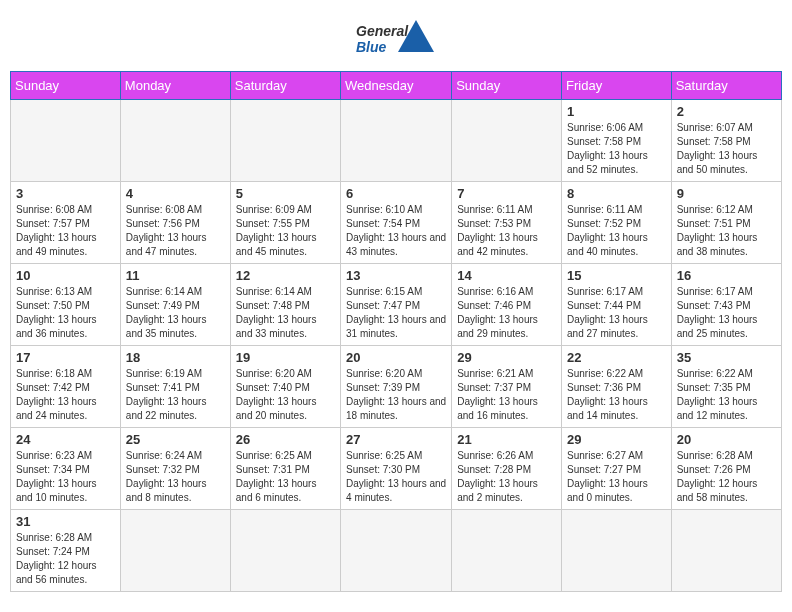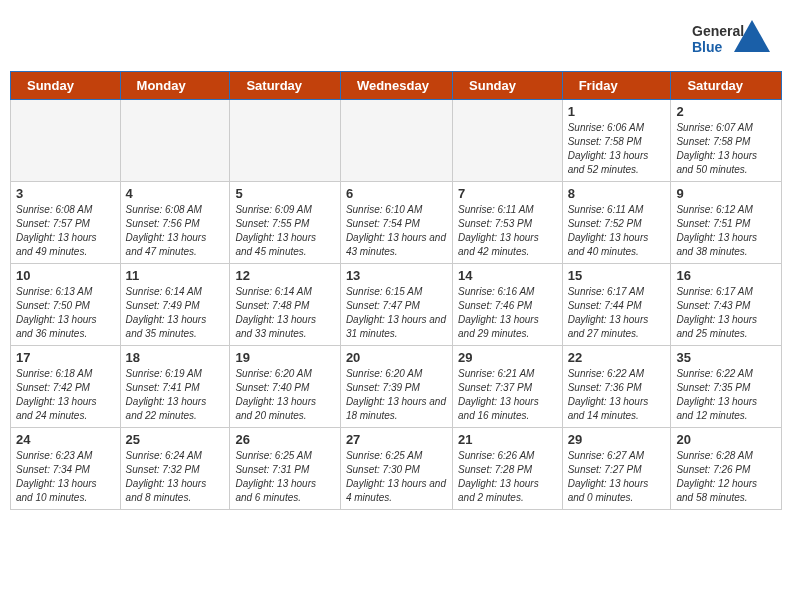--- a/index.html
+++ b/index.html
@@ -5,23 +5,24 @@
     * { box-sizing: border-box; margin: 0; padding: 0; }
     body {
       font-family: Arial, sans-serif;
       background: #fff;
       width: 792px;
       min-height: 612px;
       padding: 10px;
     }
     .header {
       display: flex;
-      justify-content: flex-end;
+      justify-content: center;
       align-items: flex-start;
       padding: 10px 10px 5px 10px;
+      font-style: italic;
     }
     .logo {
       display: flex;
       align-items: center;
       gap: 4px;
     }
     .title-block {
       text-align: right;
     }
     .month-year {
@@ -32,25 +33,25 @@
     .location {
       font-size: 14px;
       color: #555;
     }
     .calendar {
       width: 100%;
       border-collapse: collapse;
       margin-top: 6px;
     }
     .calendar th {
-      background: #c2410c;
+      background: #d946ef;
       color: #fff;
-      padding: 6px 16px;
+      padding: 6px 4px;
       font-size: 13px;
-      font-weight: bold;
+      font-weight: normal;
       text-align: left;
       border: 1px solid #2a6fbe;
     }
     .calendar td {
       border: 1px solid #ccc;
       vertical-align: top;
       padding: 4px 5px;
       font-size: 10px;
       color: #333;
       width: 113px;
@@ -63,21 +64,20 @@
     .day-number {
       font-size: 13px;
       font-weight: bold;
       display: block;
       margin-bottom: 2px;
     }
     .day-info {
       font-size: 10px;
       line-height: 1.4;
       color: #333;
-      font-style: italic;
     }
   </style>
 </head>
 <body>
 
 <div class="header">
   <div class="logo">
       <svg width="80" height="40">
         <text x="0" y="16" font-size="14" font-family="Arial" font-weight="bold" fill="#333">General</text>
         <text x="0" y="32" font-size="14" font-family="Arial" font-weight="bold" fill="#1a5fa8">Blue</text>
@@ -321,14 +321,29 @@
 and 0 minutes.</div>
         </td>
         <td>
           <span class="day-number">20</span>
           <div class="day-info">Sunrise: 6:28 AM
 Sunset: 7:26 PM
 Daylight: 12 hours
 and 58 minutes.</div>
         </td>
       </tr>
+      <tr>
+        <td>
+          <span class="day-number">31</span>
+          <div class="day-info">Sunrise: 6:28 AM
+Sunset: 7:24 PM
+Daylight: 12 hours
+and 56 minutes.</div>
+        </td>
+        <td class="empty"></td>
+        <td class="empty"></td>
+        <td class="empty"></td>
+        <td class="empty"></td>
+        <td class="empty"></td>
+        <td class="empty"></td>
+      </tr>
     </tbody>
 </table>
 
 </body></html>

